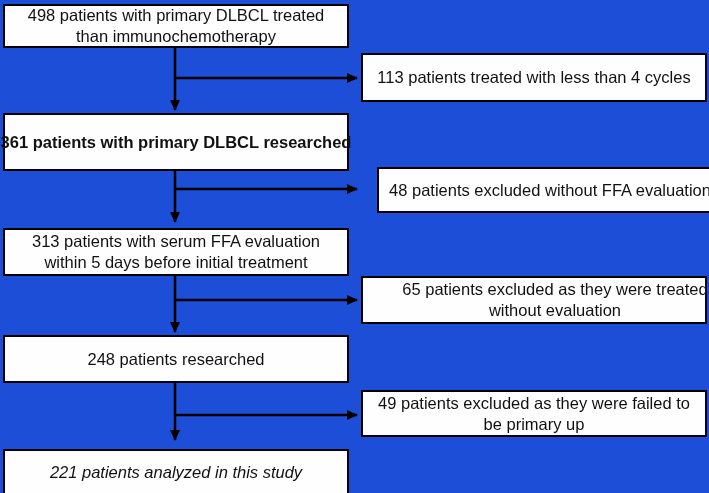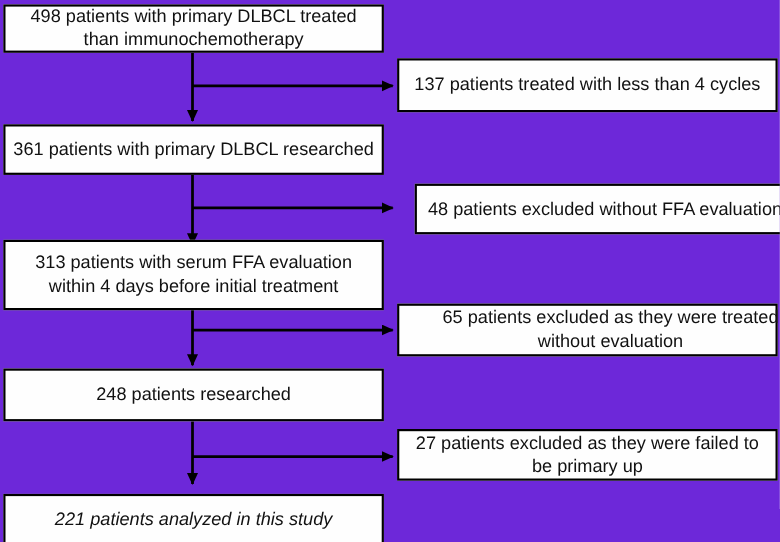--- a/index.html
+++ b/index.html
@@ -4,21 +4,21 @@
 <style>
   html, body {
     margin: 0;
     padding: 0;
     background: #ffffff;
   }
   .figure {
     position: relative;
     width: 709px;
     height: 493px;
-    background: #6d28d9;
+    background: #1d4ed8;
     font-family: "Liberation Sans", sans-serif;
     color: #111111;
     overflow: hidden;
   }
   .arrows {
     position: absolute;
     top: 0;
     left: 0;
     width: 709px;
     height: 493px;
@@ -38,22 +38,22 @@
     padding: 0 4px;
   }
   .box span {
     display: block;
     white-space: nowrap;
   }
   
   .main-col   { left: 3px;   width: 346px; }
   .excl-col   { left: 361px; width: 346px; }
   .b-498 { top: 4px;   height: 44px; }
-  .b-361 { top: 113px; height: 46px; }
-  .b-313 { top: 218px; height: 64px; }
+  .b-361 { top: 113px; height: 58px; font-weight: bold; }
+  .b-313 { top: 228px; height: 48px; }
   .b-248 { top: 335px; height: 48px; }
   .b-221 { top: 449px; height: 46px; font-style: italic; }
   .b-137 { top: 53px;  height: 49px; }
   .b-48  { top: 167px; height: 46px; margin-left: 16px; }
   .b-65  { top: 276px; height: 48px; padding-left: 46px; }
   .b-27  { top: 390px; height: 47px; }
 </style>
 </head>
 <body>
 
@@ -83,42 +83,42 @@
     <span>498 patients with primary DLBCL treated</span>
     <span>than immunochemotherapy</span>
   </div>
 
   <div class="box main-col b-361">
     <span>361 patients with primary DLBCL researched</span>
   </div>
 
   <div class="box main-col b-313">
     <span>313 patients with serum FFA evaluation</span>
-    <span>within 4 days before initial treatment</span>
+    <span>within 5 days before initial treatment</span>
   </div>
 
   <div class="box main-col b-248">
     <span>248 patients researched</span>
   </div>
 
   <div class="box main-col b-221">
     <span>221 patients analyzed in this study</span>
   </div>
 
   <div class="box excl-col b-137">
-    <span>137 patients treated with less than 4 cycles</span>
+    <span>113 patients treated with less than 4 cycles</span>
   </div>
 
   <div class="box excl-col b-48">
     <span>48 patients excluded without FFA evaluation</span>
   </div>
 
   <div class="box excl-col b-65">
     <span>65 patients excluded as they were treated</span>
     <span>without evaluation</span>
   </div>
 
   <div class="box excl-col b-27">
-    <span>27 patients excluded as they were failed to</span>
+    <span>49 patients excluded as they were failed to</span>
     <span>be primary up</span>
   </div>
 
 </div>
 
 </body></html>

